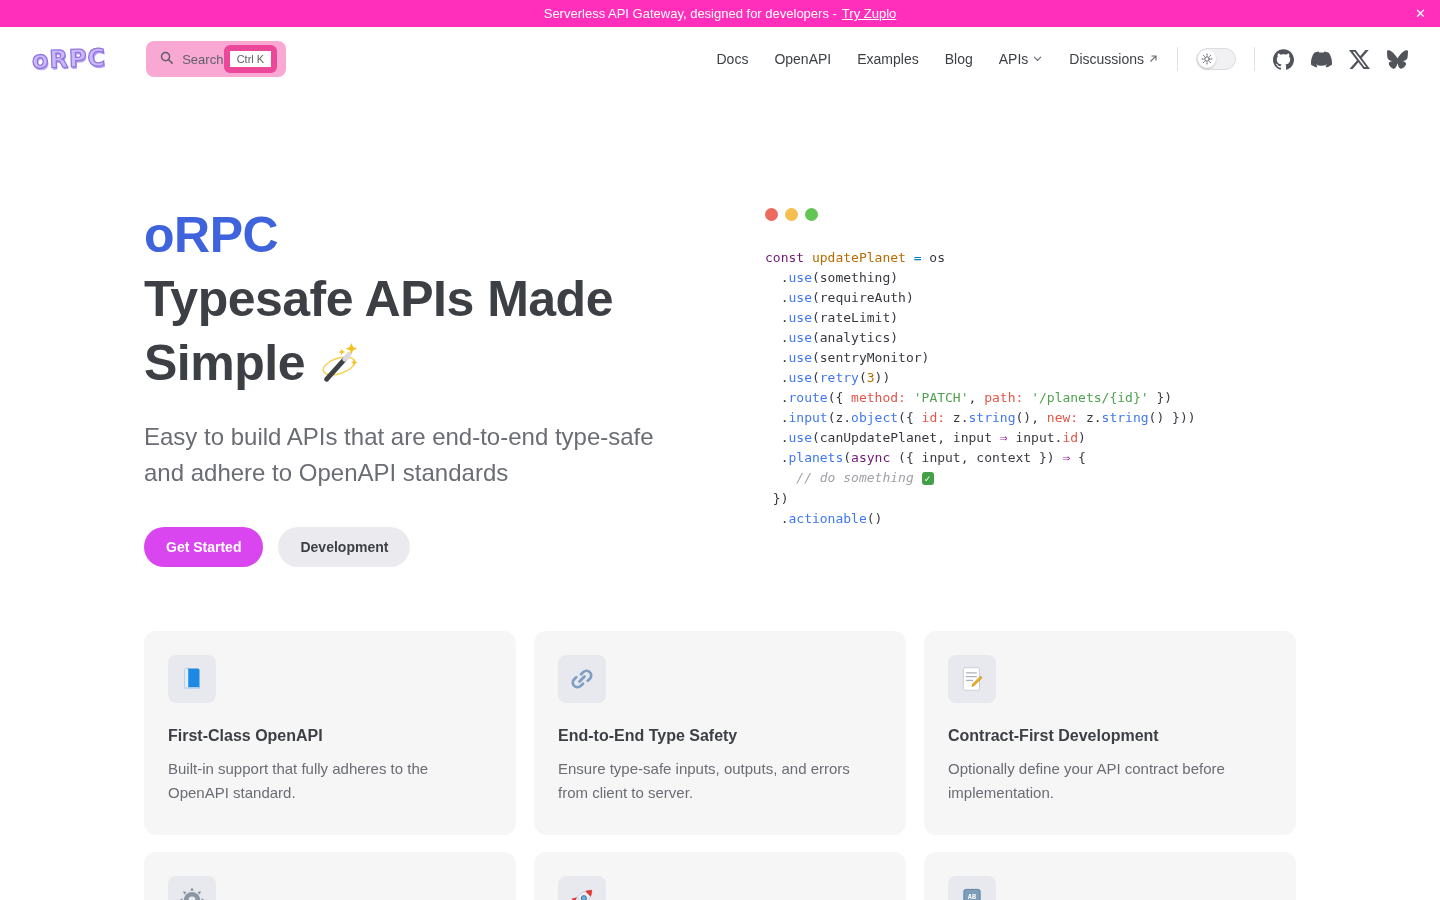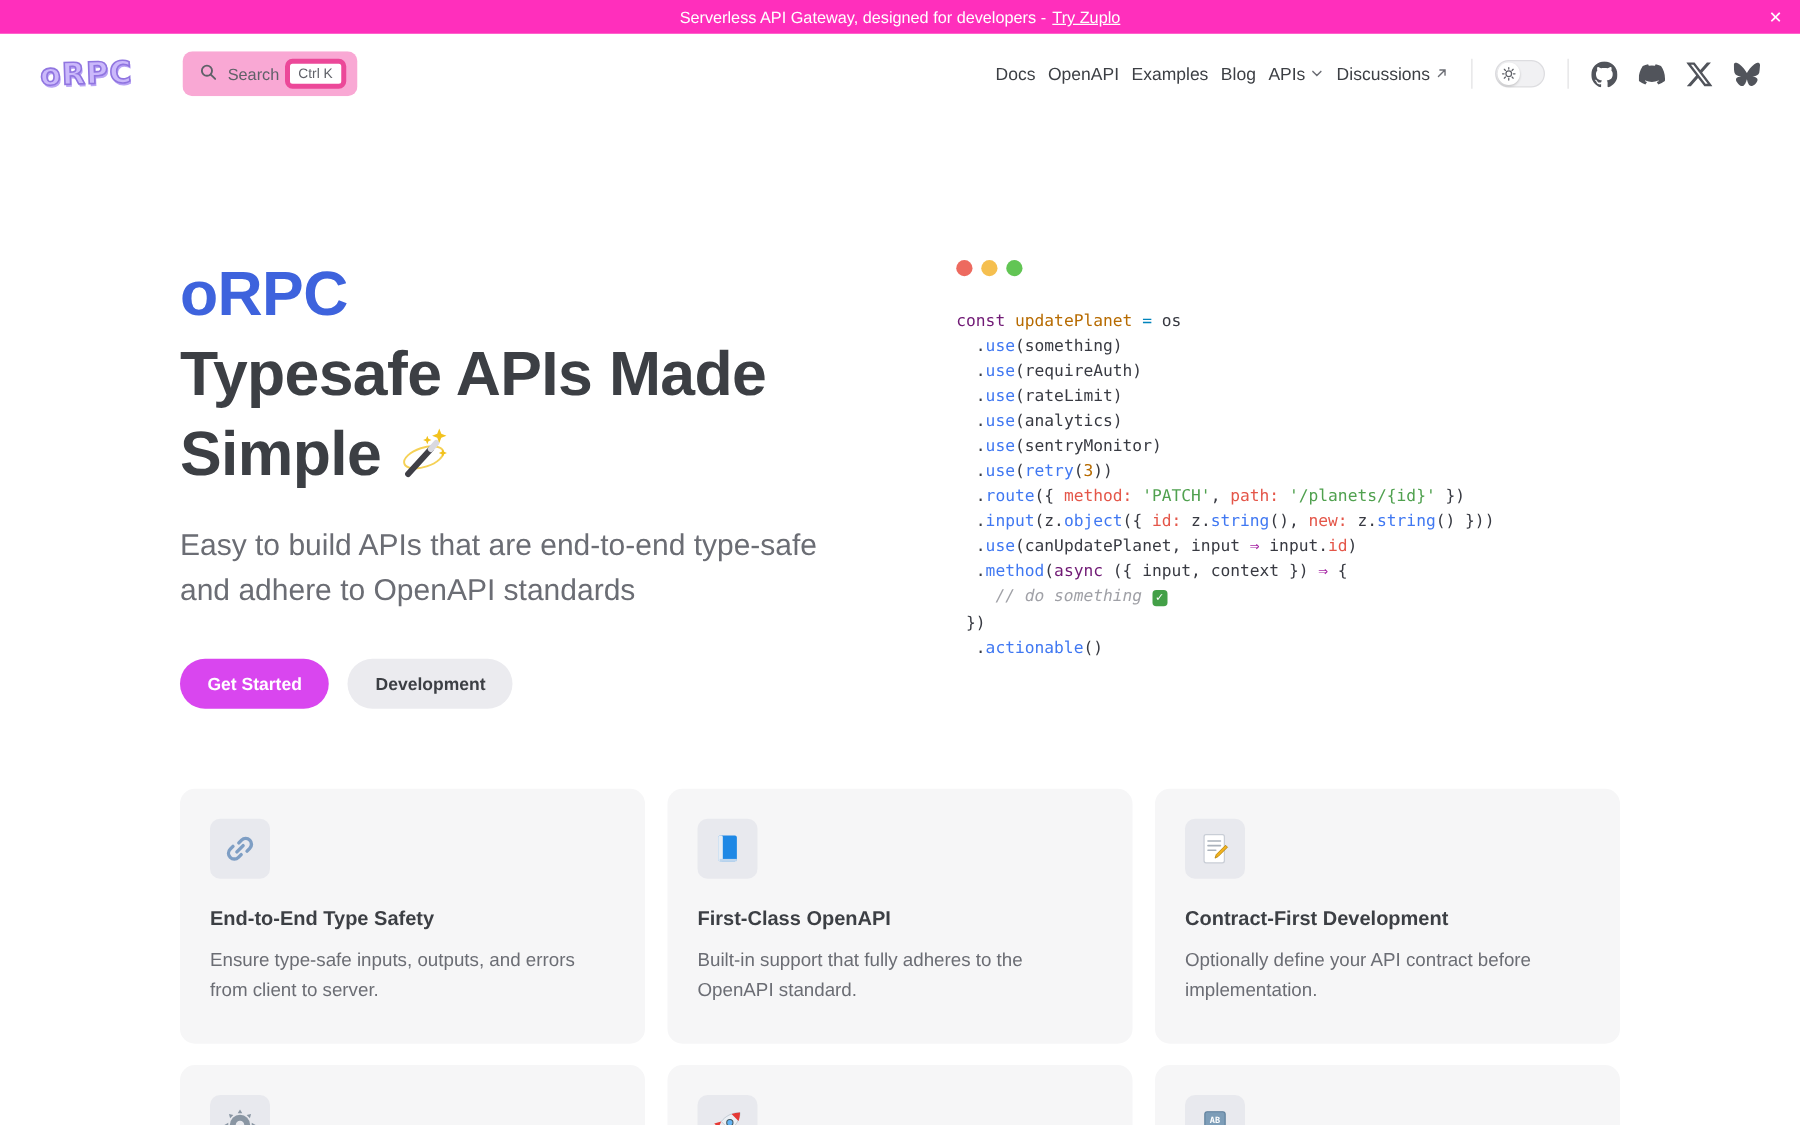--- a/index.html
+++ b/index.html
@@ -15,24 +15,24 @@
 
   
   .header { height:64px; display:flex; align-items:center; padding:0 32px; }
   .logo { font-size:24px; font-weight:800; letter-spacing:1px; color:#cbb9fb;
     -webkit-text-stroke:1.3px #9075e0; text-shadow:1px 2px 0 #b9a4f5; cursor:pointer;
     font-family:"DejaVu Sans",sans-serif; transform:rotate(-2deg); }
   .search-btn { margin-left:40px; width:140px; height:36px; background:#f9a8d4;
     border:1px solid transparent; border-radius:8px; display:flex; align-items:center;
     padding:0 8px 0 12px; cursor:pointer; }
   .search-btn .s-label { font-size:13px; color:#5f6168; margin-left:8px; flex:1; text-align:left; }
-  .kbd { font-size:11px; color:#5f6168; background:#fff; border:4px solid #ec4899;
+  .kbd { font-size:11px; color:#5f6168; background:#fff; border:6px solid #ec4899;
     border-radius:6px; padding:2px 7px; }
   .spacer { flex:1; }
-  .nav { display:flex; align-items:center; gap:10px; }
+  .nav { display:flex; align-items:center; gap:26px; }
   .nav-item { display:flex; align-items:center; gap:4px; font-size:14px; font-weight:500;
     color:#3c3f44; cursor:pointer; white-space:nowrap; }
   .divider { width:1px; height:24px; background:#e2e2e3; margin:0 18px; }
   .switch { width:40px; height:22px; border-radius:11px; background:#f1f1f3;
     border:1px solid #dddde0; position:relative; cursor:pointer; }
   .switch .knob { position:absolute; top:1px; left:1px; width:18px; height:18px;
     border-radius:50%; background:#fff; box-shadow:0 1px 2px rgba(0,0,0,.2);
     display:flex; align-items:center; justify-content:center; }
   .socials { display:flex; align-items:center; gap:17px; }
   .soc { width:21px; height:21px; cursor:pointer; display:flex; align-items:center; }
@@ -197,50 +197,50 @@
     <pre class="code" id="code"><span class="tok-kw">const</span><span> </span><span class="tok-var">updatePlanet</span><span> </span><span class="tok-op">=</span><span> os</span>
 <span>  .</span><span class="tok-fn">use</span><span>(something)</span>
 <span>  .</span><span class="tok-fn">use</span><span>(requireAuth)</span>
 <span>  .</span><span class="tok-fn">use</span><span>(rateLimit)</span>
 <span>  .</span><span class="tok-fn">use</span><span>(analytics)</span>
 <span>  .</span><span class="tok-fn">use</span><span>(sentryMonitor)</span>
 <span>  .</span><span class="tok-fn">use</span><span>(</span><span class="tok-fn">retry</span><span>(</span><span class="tok-num">3</span><span>))</span>
 <span>  .</span><span class="tok-fn">route</span><span>({ </span><span class="tok-prop">method:</span><span> </span><span class="tok-str">'PATCH'</span><span>, </span><span class="tok-prop">path:</span><span> </span><span class="tok-str">'/planets/{id}'</span><span> })</span>
 <span>  .</span><span class="tok-fn">input</span><span>(z.</span><span class="tok-fn">object</span><span>({ </span><span class="tok-prop">id:</span><span> z.</span><span class="tok-fn">string</span><span>(), </span><span class="tok-prop">new:</span><span> z.</span><span class="tok-fn">string</span><span>() }))</span>
 <span>  .</span><span class="tok-fn">use</span><span>(canUpdatePlanet, input </span><span class="tok-arrow">⇒</span><span> input.</span><span class="tok-prop">id</span><span>)</span>
-<span>  .</span><span class="tok-fn">method</span><span>(</span><span class="tok-kw">async</span><span> ({ input, context }) </span><span class="tok-arrow">⇒</span><span> {</span>
+<span>  .</span><span class="tok-fn">planets</span><span>(</span><span class="tok-kw">async</span><span> ({ input, context }) </span><span class="tok-arrow">⇒</span><span> {</span>
 <span>    </span><span class="tok-comment">// do something </span><span class="tok-check">✓</span>
 <span> })</span>
 <span>  .</span><span class="tok-fn">actionable</span><span>()</span>
 </pre>
   </div>
 </div>
 
 <div class="features" id="features">
     <div class="card">
       <div class="icon-box">
+        <svg width="30" height="30" viewBox="0 0 48 48">
+          <rect x="12" y="7" width="24" height="33" rx="2.5" fill="#1e88e5"></rect>
+          <rect x="12" y="7" width="6" height="33" rx="2" fill="#e7edf4"></rect>
+          <rect x="14" y="37" width="22" height="3" fill="#bdd6ee"></rect>
+        </svg>
+      </div>
+      <h3>First-Class OpenAPI</h3>
+      <p>Built-in support that fully adheres to the OpenAPI standard.</p>
+    </div>
+    <div class="card">
+      <div class="icon-box">
         <svg width="30" height="30" viewBox="0 0 48 48" fill="none" stroke="#7e9ec4" stroke-width="4.4" stroke-linecap="round">
           <path d="M20 28l8-8"></path>
           <path d="M15 21l-3.5 3.5a7.4 7.4 0 0010.5 10.5L25.5 31.5"></path>
           <path d="M33 27l3.5-3.5a7.4 7.4 0 00-10.5-10.5L22.5 16.5"></path>
         </svg>
       </div>
       <h3>End-to-End Type Safety</h3>
       <p>Ensure type-safe inputs, outputs, and errors from client to server.</p>
-    </div>
-    <div class="card">
-      <div class="icon-box">
-        <svg width="30" height="30" viewBox="0 0 48 48">
-          <rect x="12" y="7" width="24" height="33" rx="2.5" fill="#1e88e5"></rect>
-          <rect x="12" y="7" width="6" height="33" rx="2" fill="#e7edf4"></rect>
-          <rect x="14" y="37" width="22" height="3" fill="#bdd6ee"></rect>
-        </svg>
-      </div>
-      <h3>First-Class OpenAPI</h3>
-      <p>Built-in support that fully adheres to the OpenAPI standard.</p>
     </div>
     <div class="card">
       <div class="icon-box">
         <svg width="30" height="30" viewBox="0 0 48 48">
           <rect x="10" y="6" width="26" height="36" rx="2.5" fill="#fff" stroke="#c9ced6" stroke-width="1.6"></rect>
           <path d="M15 14h16M15 20h16M15 26h10" stroke="#aab2bc" stroke-width="2" stroke-linecap="round"></path>
           <path d="M40 22L28 34l-4 2 1.6-4.6L37.5 19.5z" fill="#f2b21d" stroke="#b07d02" stroke-width="1"></path>
         </svg>
       </div>
       <h3>Contract-First Development</h3>

